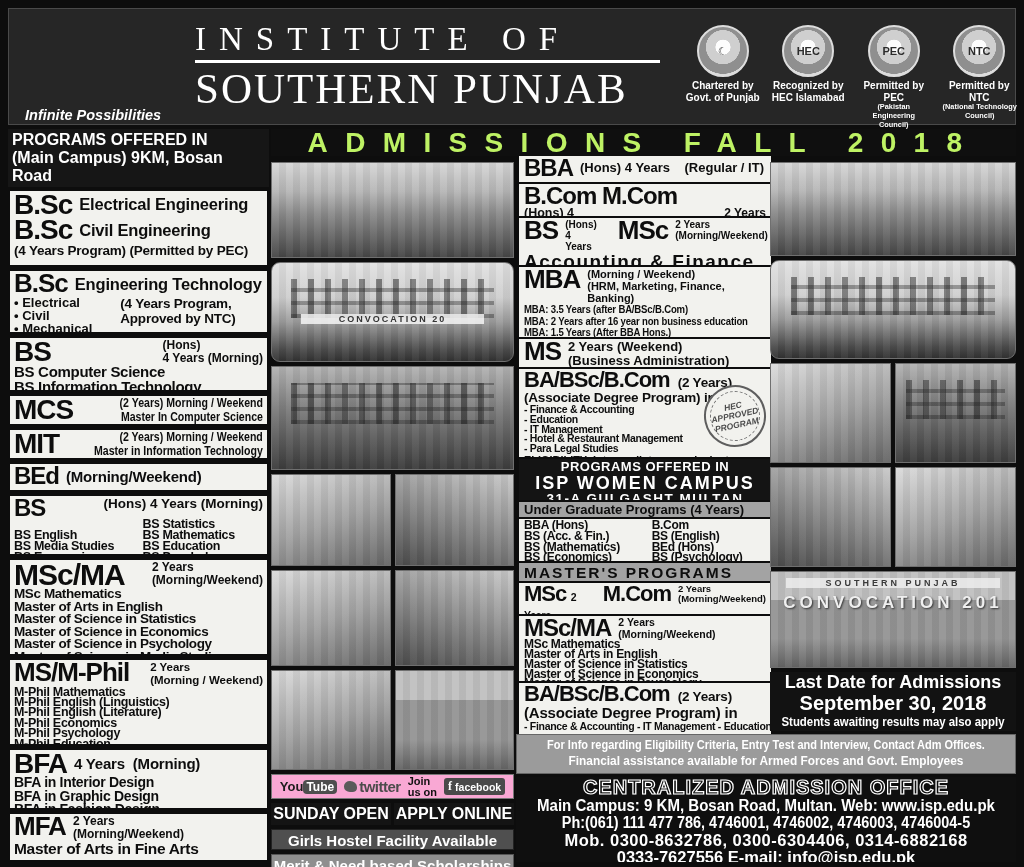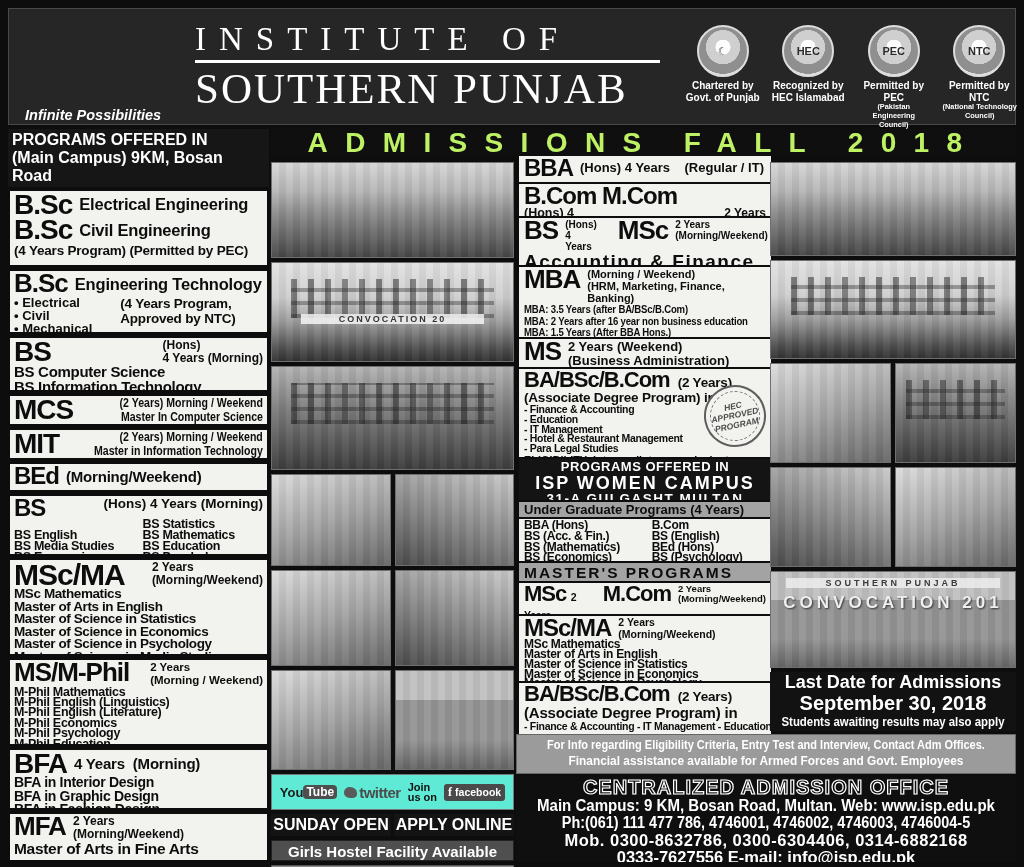--- a/index.html
+++ b/index.html
@@ -62,38 +62,38 @@
   .bullets{font-size:13px;font-weight:700;line-height:1.0;}
   .bullets div::before{content:"• ";}
   .vsep{border-left:2px solid #0d0d0d;margin:0 6px;}
 
   
   .mid-col{position:absolute;left:271px;top:162px;width:243px;display:flex;flex-direction:column;gap:4px;}
   .photo{position:relative;border:1px solid #6f6f6f;overflow:hidden;background:#8a8a8a;}
   .photo::after{content:"";position:absolute;inset:0;
      background:repeating-linear-gradient(90deg,rgba(255,255,255,.04) 0 7px,rgba(0,0,0,.05) 7px 14px);}
   .ph-sky{background:linear-gradient(180deg,#d6d6d6,#b7b7b7 30%,#8a8a8a 55%,#474747 100%);}
-  .ph-bldg{background:linear-gradient(180deg,#e2e2e2,#cfcfcf 35%,#9d9d9d 60%,#4e4e4e 88%,#333);}
+  .ph-bldg{background:linear-gradient(180deg,#e2e2e2,#cfcfcf 35%,#9d9d9d 60%,#4e4e4e 88%,#333);border-radius:9px;}
   .ph-dark{background:linear-gradient(180deg,#b3b3b3,#7f7f7f 40%,#3d3d3d);}
   .ph-lab{background:linear-gradient(160deg,#dbdbdb,#a5a5a5 50%,#676767);}
   .ph-hall{background:linear-gradient(200deg,#c9c9c9,#919191 45%,#4b4b4b);}
   .ph-court{background:linear-gradient(180deg,#c1c1c1 0 30%,#959595 30% 70%,#666);}
   .ph-bldg::before,.ph-dark::before{content:"";position:absolute;left:8%;right:8%;top:16%;height:40%;
      background:repeating-linear-gradient(90deg,rgba(35,35,35,.5) 0 6px,transparent 6px 17px),
                 repeating-linear-gradient(0deg,rgba(35,35,35,.38) 0 4px,transparent 4px 13px);}
   .prow2{display:flex;gap:4px;}
   .prow2 .photo{flex:1;}
   .ph-caption{position:absolute;left:12%;right:12%;top:52%;background:rgba(245,245,245,.85);
      color:#333;font-weight:700;font-size:9px;text-align:center;letter-spacing:2px;z-index:2;}
   .ph-banner-top{position:absolute;left:6%;right:6%;top:6%;color:#3a3a3a;background:rgba(240,240,240,.8);
      font-weight:700;font-size:9px;text-align:center;letter-spacing:3px;z-index:2;}
   .ph-banner-main{position:absolute;left:2%;right:2%;top:22%;color:#efefef;font-weight:700;font-size:17px;
      text-align:center;letter-spacing:4px;z-index:2;text-shadow:1px 1px 2px #333;}
 
-  .social-row{height:36px;background:#5eead4;display:flex;align-items:center;justify-content:center;
+  .social-row{height:25px;background:#f9a8d4;display:flex;align-items:center;justify-content:center;
      gap:7px;border:1px solid #777;}
   .yt{display:flex;align-items:center;}
   .yt-you{font-weight:800;font-size:13px;color:#1c1c1c;}
   .yt-tube{background:#4e4e4e;color:#fff;font-weight:800;font-size:12px;border-radius:4px;padding:0 3px;}
   .tw{display:flex;align-items:center;gap:2px;}
   .tw-bird{width:13px;height:11px;background:#5a5a5a;border-radius:60% 70% 45% 60%;display:inline-block;}
   .tw-word{font-weight:800;font-size:15px;color:#4c4c4c;letter-spacing:-.5px;}
   .join{font-weight:800;font-size:11px;color:#111;line-height:.95;}
   .fb{display:flex;align-items:center;background:#4a4a4a;border-radius:3px;padding:1px 4px;gap:3px;}
   .fb-f{color:#fff;font-weight:800;font-size:12px;font-family:"Liberation Serif",serif;}

